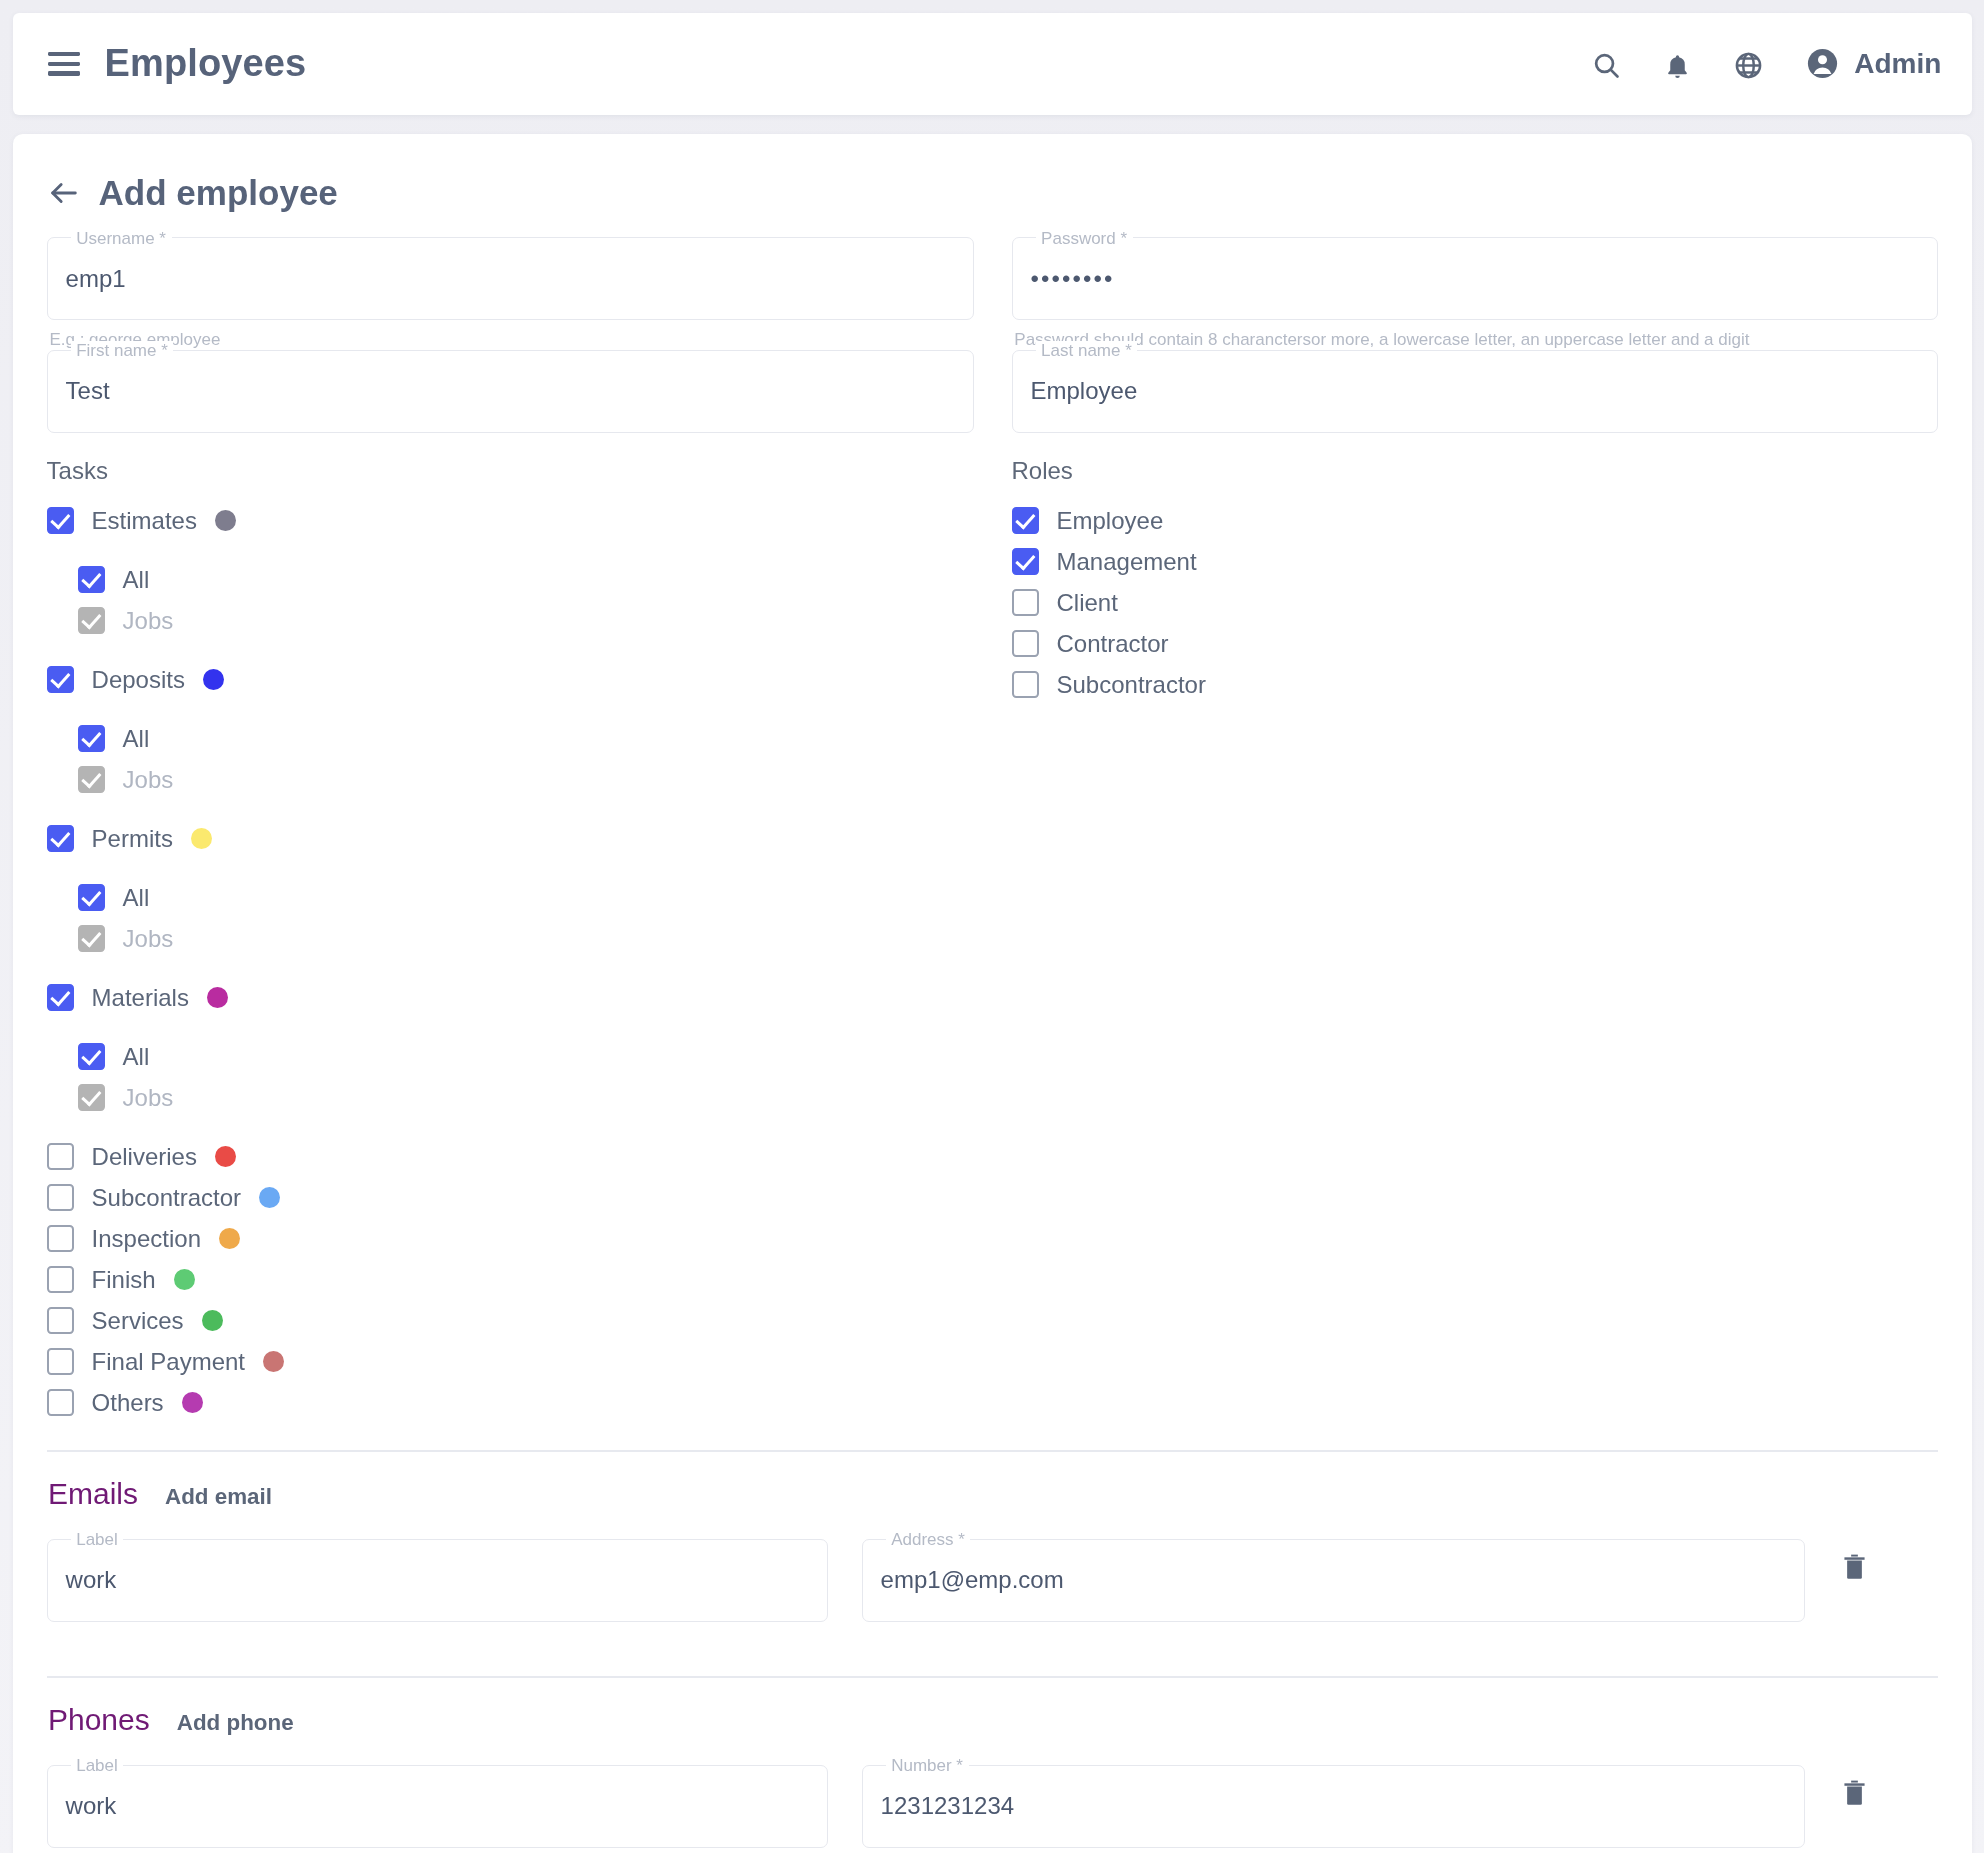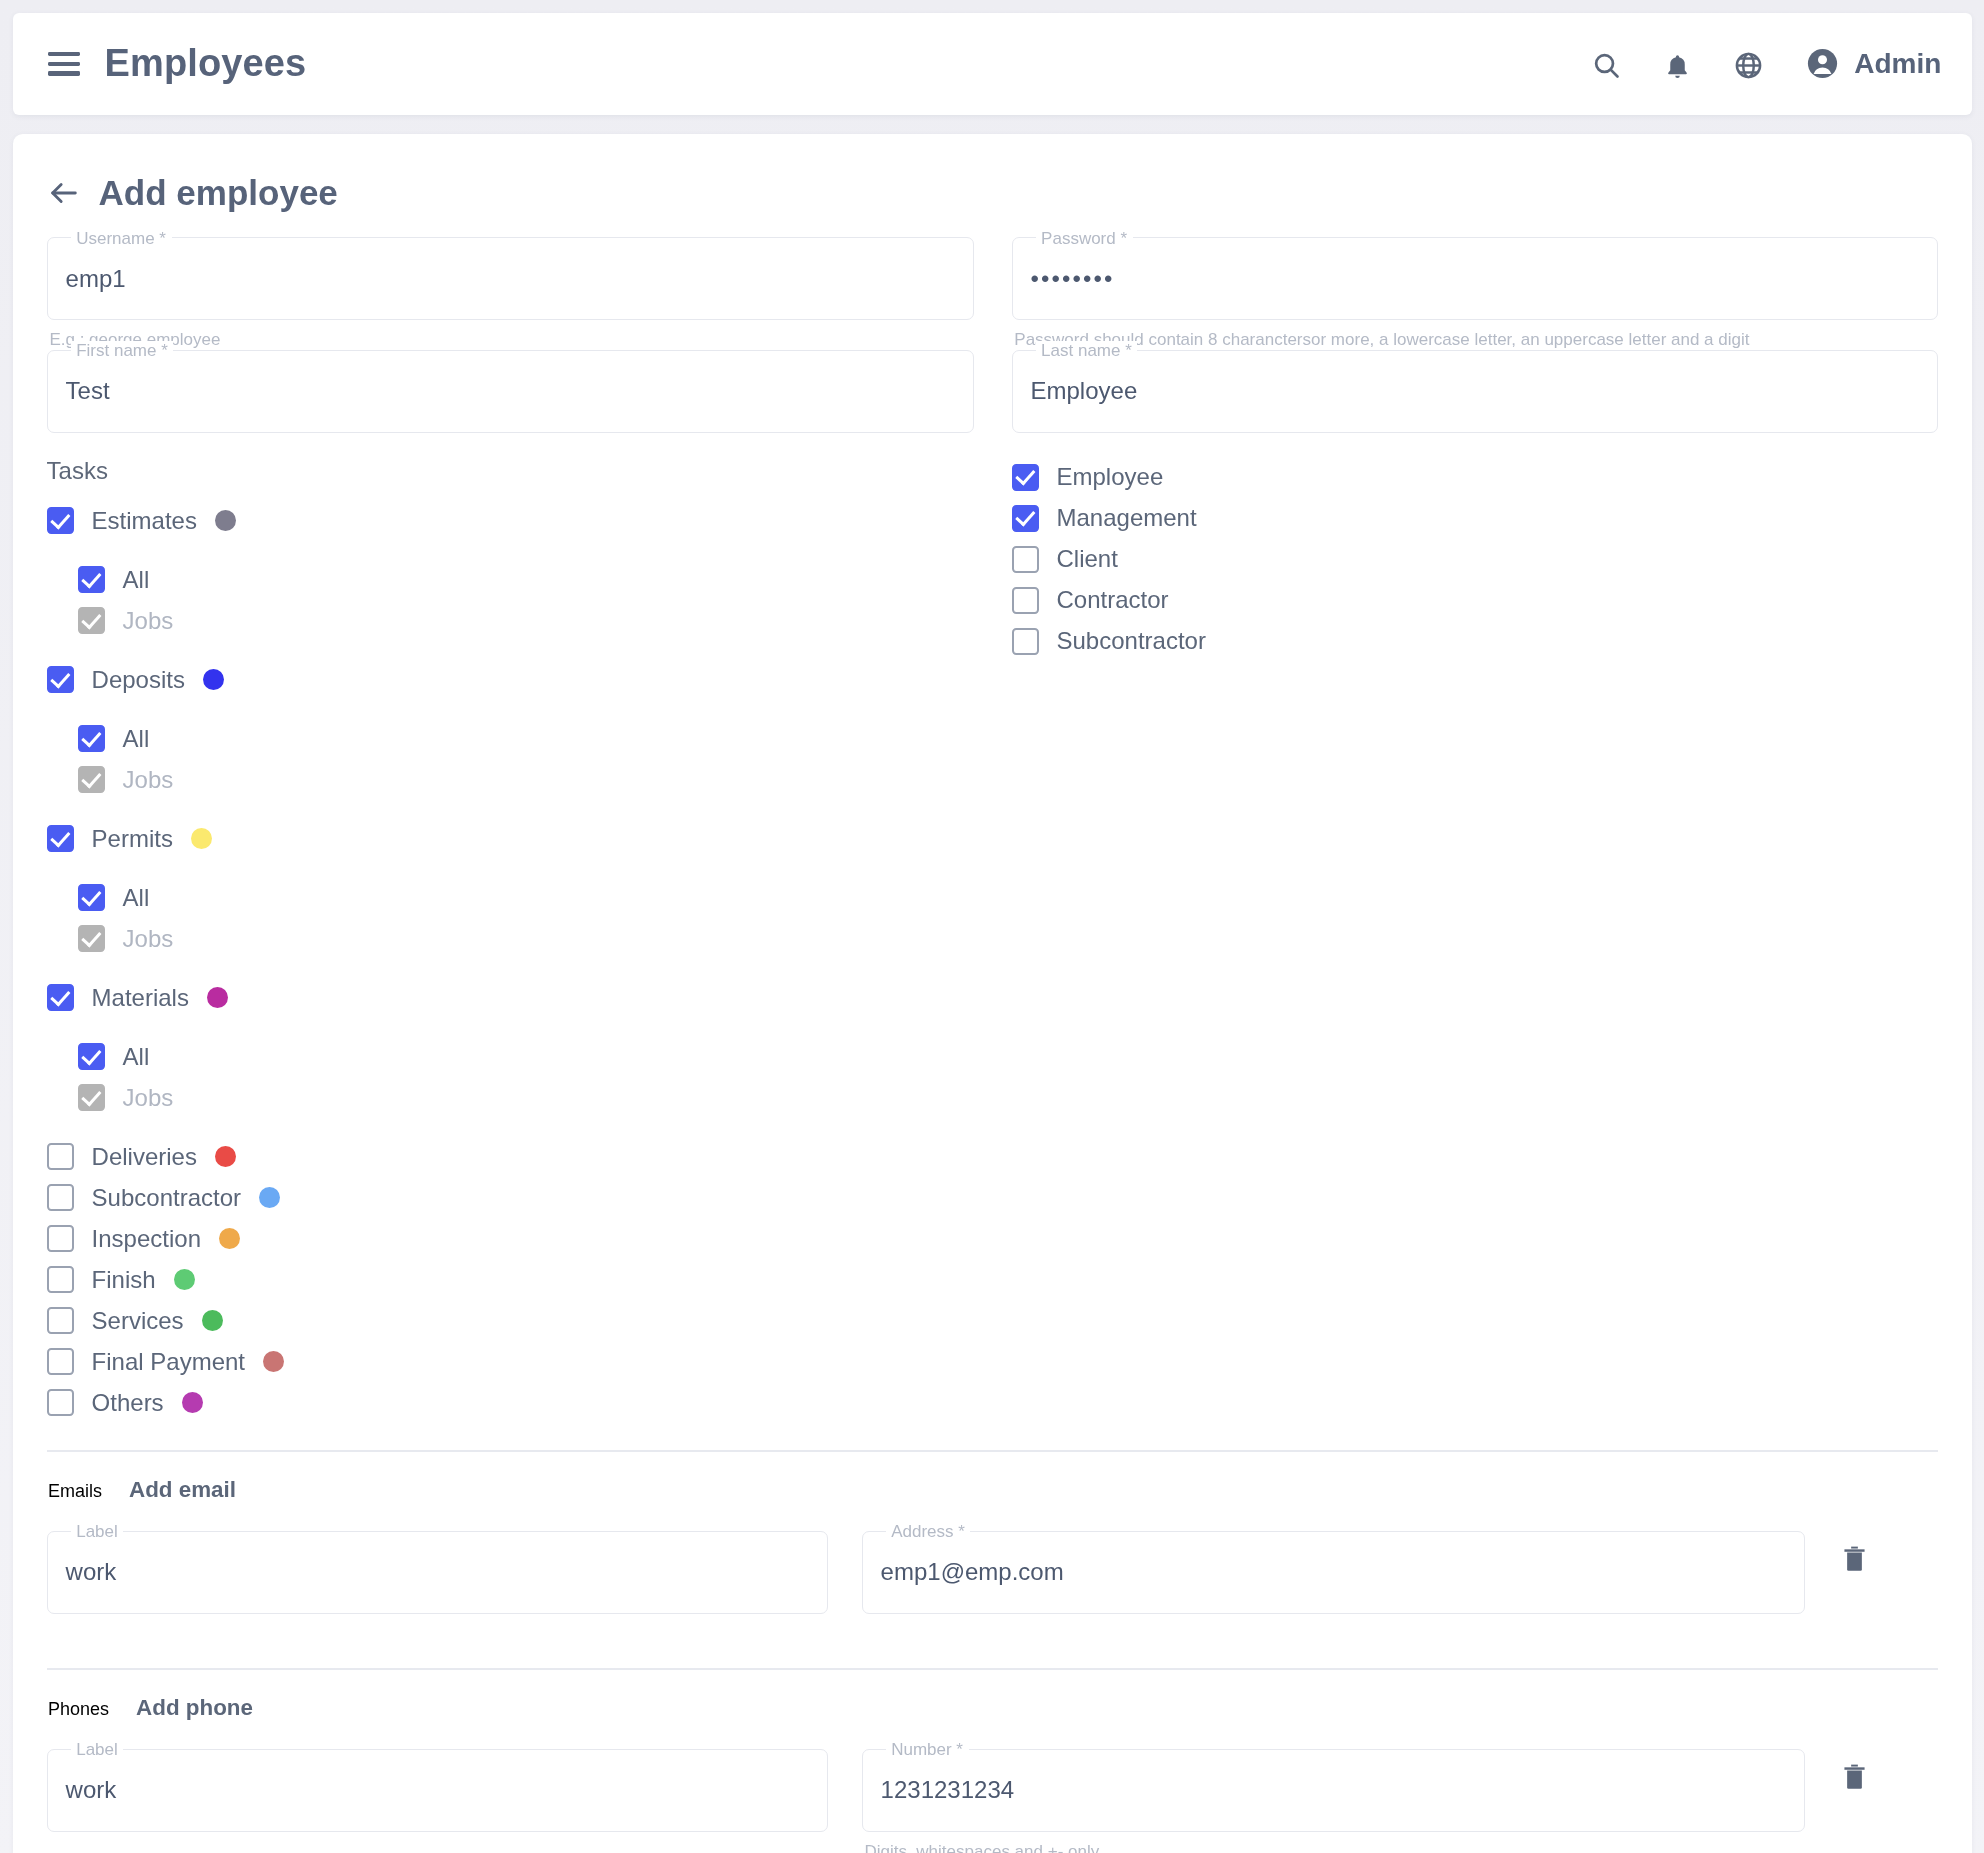--- a/index.html
+++ b/index.html
@@ -133,21 +133,21 @@
     transform: rotate(42deg);
   }
   .cb-label { font-size: 24px; color:#5b6679; }
   .cb-label.muted { color:#b0b6c2; }
   .dot { width: 21px; height: 21px; border-radius: 50%; display:inline-block; flex:0 0 auto; }
   .grp-gap { height: 18px; }
 
   
   .divider { height: 1.4px; background: #e7e9ef; margin: 27px 0 0 0; }
   .sec-head { display:flex; align-items: baseline; gap: 27px; margin: 25px 0 28px 1.4px; }
-  .sec-head .h { font-size: 18px; color:#000000; }
+  .sec-head .h { font-size: 30px; color:#701a75; }
   .sec-head .act { font-size: 22.4px; color:#5b6679; font-weight: bold; cursor:pointer; }
   .rep-row {
     display: grid;
     grid-template-columns: 781px 943px 1fr;
     column-gap: 34px;
     align-items: start;
   }
   .trash {
     margin-top: 12.6px;
     display:flex;
@@ -345,20 +345,21 @@
               <span class="dot" style="background: rgb(201, 117, 115);"></span>
             </div>
             <div class="cb-row">
               <div class="cb"></div>
               <span class="cb-label">Others</span>
               <span class="dot" style="background: rgb(181, 59, 176);"></span>
             </div>
           </div>
       </div>
       <div>
+        <div class="sec-title">Roles</div>
         <div id="roles-list">
             <div class="cb-row">
               <div class="cb checked"></div>
               <span class="cb-label">Employee</span>
             </div>
             <div class="cb-row">
               <div class="cb checked"></div>
               <span class="cb-label">Management</span>
             </div>
             <div class="cb-row">

